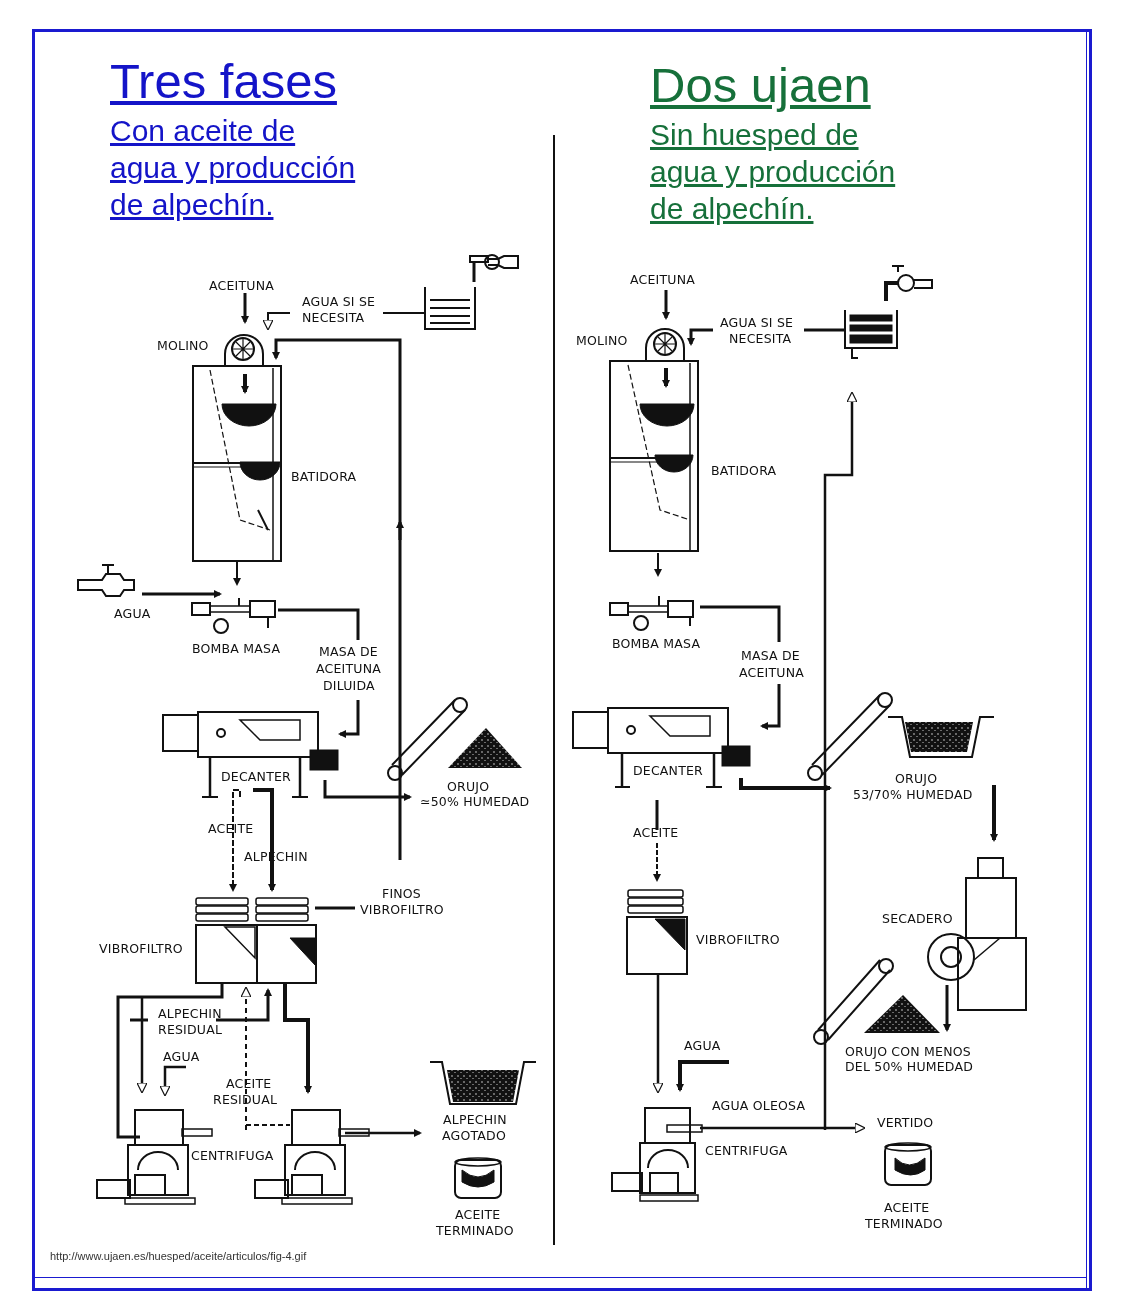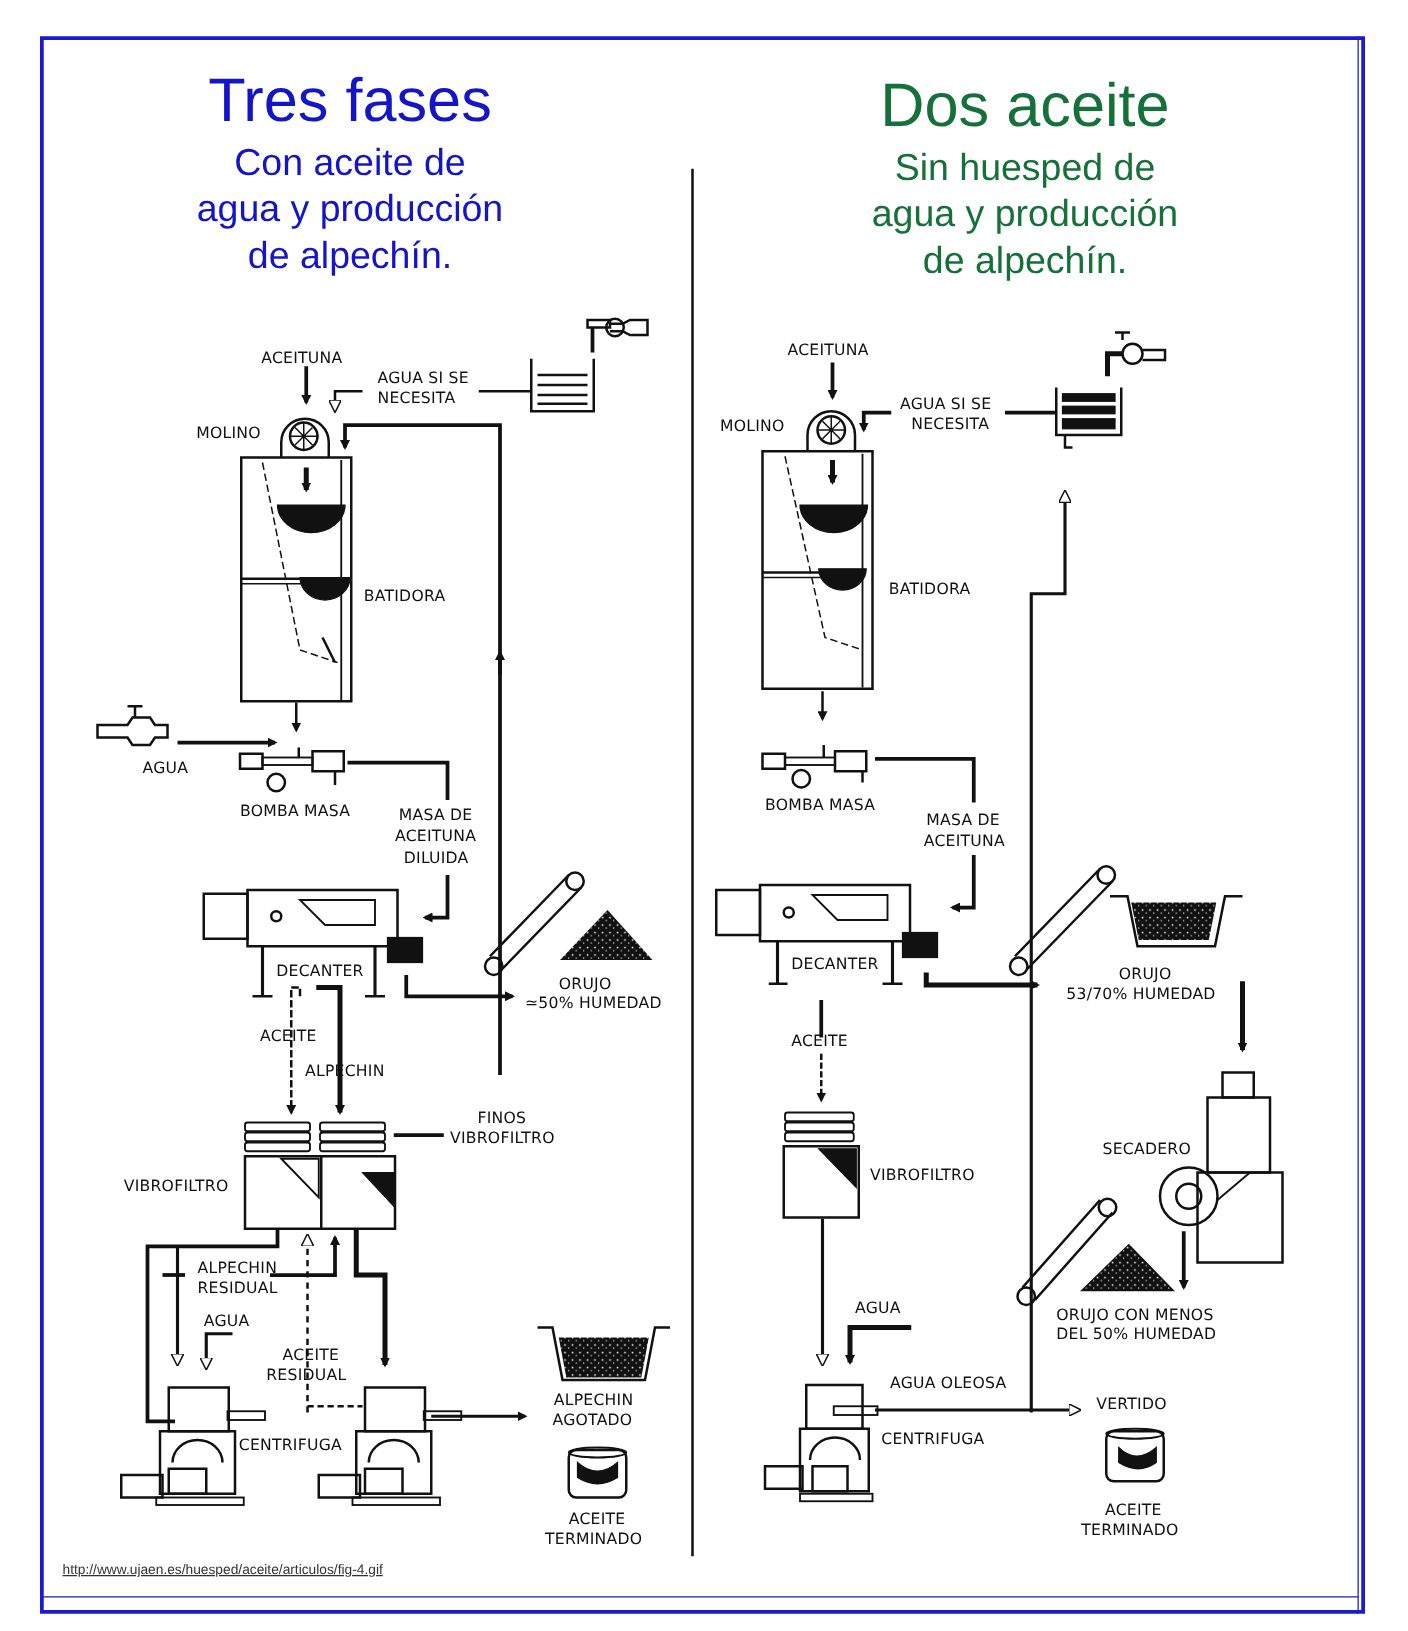--- a/index.html
+++ b/index.html
@@ -1,46 +1,46 @@
 <!DOCTYPE html>
 <html><head>
 <meta charset="utf-8">
 <style>
   html, body { margin:0; padding:0; background:#ffffff; }
   body { width:1126px; height:1305px; position:relative; overflow:hidden; font-family:"Liberation Sans", sans-serif; }
   .frame-outer { position:absolute; left:32px; top:29px; width:1060px; height:1262px; border:3px solid #1a1ad0; box-sizing:border-box; }
   .frame-inner-r { position:absolute; left:1086px; top:29px; width:1px; height:1262px; background:#1a1ad0; }
   .frame-inner-b { position:absolute; left:32px; top:1277px; width:1055px; height:1px; background:#1a1ad0; }
   .divider { position:absolute; left:553px; top:135px; width:2px; height:1110px; background:#111; }
-  .title { position:absolute; text-align:center; line-height:1.06; }
+  .title { position:absolute; line-height:1.06;text-decoration:underline; }
   .t3 { left:110px; width:340px; top:56px; color:#1414c8; }
   .t2 { left:650px; width:340px; top:60px; color:#16703a; }
   .title .big { font-size:49px; display:block; margin-bottom:4px; }
   .title .sub { font-size:30px; display:block; line-height:37px; }
   svg.diagram { position:absolute; left:0; top:0; }
   .lbl { font-family:"DejaVu Sans", sans-serif; font-size:12.5px; fill:#111; letter-spacing:0.2px; }
-  .url { position:absolute; left:50px; top:1250px; font-size:11px; color:#333; font-family:"Liberation Sans", sans-serif;text-decoration:underline; }
+  .url { position:absolute; left:50px; top:1250px; font-size:11px; color:#333; font-family:"Liberation Sans", sans-serif; }
 </style>
 </head>
 <body>
 
 <div class="frame-outer"></div>
 <div class="frame-inner-r"></div>
 <div class="frame-inner-b"></div>
 <div class="divider"></div>
 
 <div class="title t3">
   <span class="big">Tres fases</span>
   <span class="sub">Con aceite de</span>
   <span class="sub">agua  y producción</span>
   <span class="sub">de alpechín.</span>
 </div>
 
 <div class="title t2">
-  <span class="big">Dos aceite</span>
+  <span class="big">Dos ujaen</span>
   <span class="sub">Sin huesped de</span>
   <span class="sub">agua  y producción</span>
   <span class="sub">de alpechín.</span>
 </div>
 
 <svg class="diagram" width="1126" height="1305" viewBox="0 0 1126 1305">
   <defs>
     <marker id="ah" markerWidth="8" markerHeight="8" refX="6" refY="4" orient="auto" markerUnits="userSpaceOnUse">
       <path d="M0,0 L8,4 L0,8 Z" fill="#111"></path>
     </marker>

